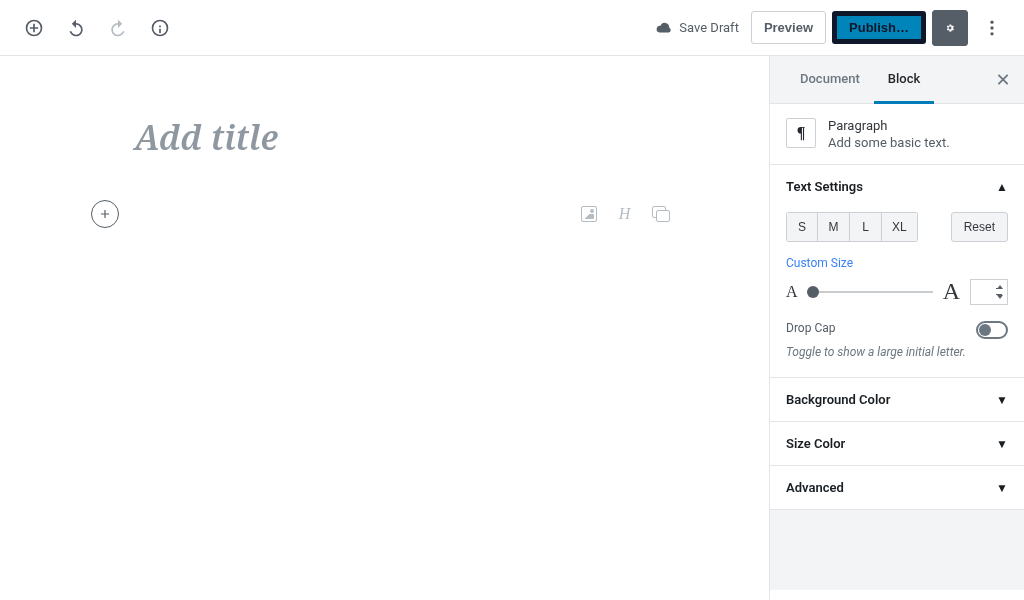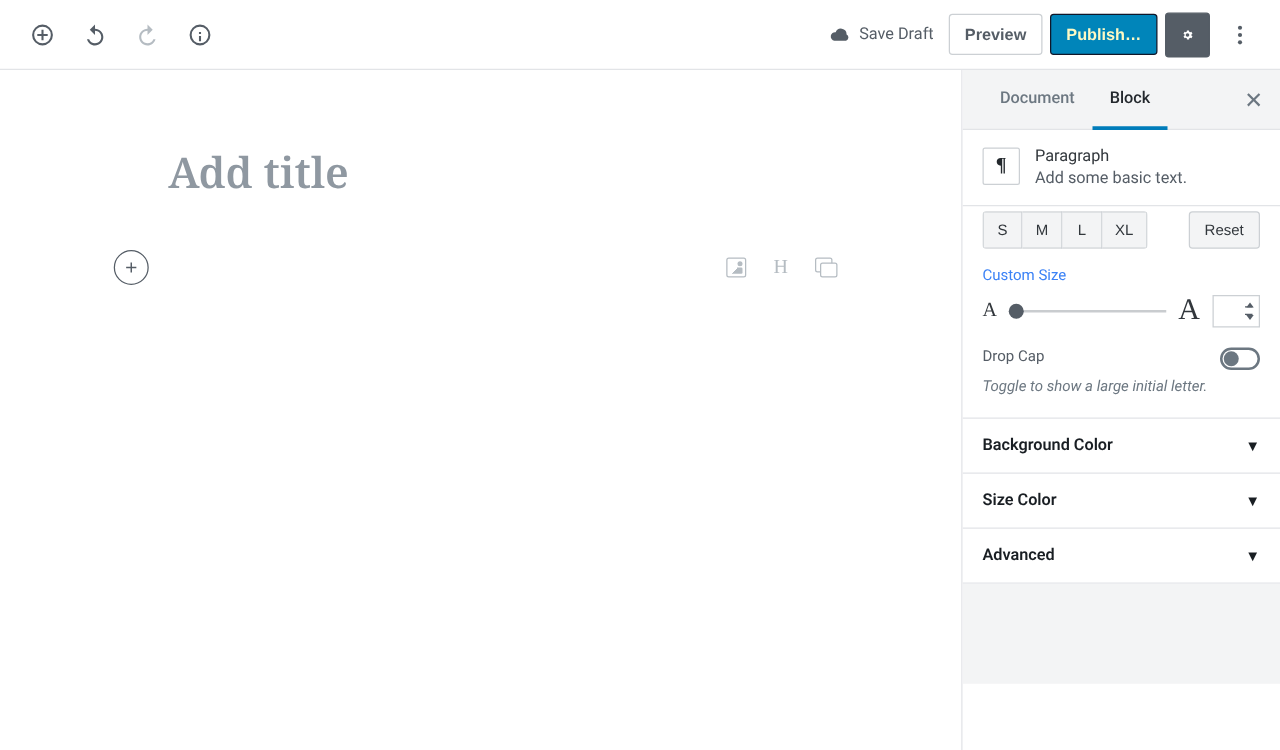--- a/index.html
+++ b/index.html
@@ -47,42 +47,43 @@
     font-size: 13px; border-radius: 3px;
     cursor: pointer; display: inline-flex; align-items: center; font-weight: bold;
   }
   .btn-outline {
     background: #fff;
     border: 1px solid #ccd0d4;
     color: #555d66;
   }
   .btn-primary {
     background: #0085ba;
-    border: 1px solid #0f172a;
-    color: #fef9c3;
+    border: 5px solid #0f172a;
+    color: #0f172a;
   }
   .btn-dark {
     width: 36px; height: 36px; justify-content: center;
     background: #555d66; border: 1px solid #555d66; color: #fff;
     border-radius: 3px;
   }
   .btn-dark svg { width: 18px; height: 18px; fill: currentColor;}
 
   
   .layout { display: flex; height: calc(600px - 56px); }
   .editor-area {
     flex: 1;
     position: relative;
     overflow: auto;
   }
   .editor-inner {
     max-width: 640px;
     margin: 0 auto;
     padding: 40px 20px 20px 20px;
     position: relative;
+    font-style: italic;
   }
   .title-placeholder {
     font-family: Georgia, "Noto Serif", serif;
     font-size: 34px;
     font-weight: 600;
     color: #8f98a1;
     padding: 18px 0 36px 50px;
   }
   .inserter-row {
     display: flex; align-items: center;
@@ -373,20 +374,24 @@
     <div class="sb-scroll">
       <div class="block-header">
         <div class="block-icon-box">¶</div>
         <div>
           <div class="block-meta-title">Paragraph</div>
           <div class="block-meta-desc">Add some basic text.</div>
         </div>
       </div>
 
       <div class="panel">
+        <div class="panel-head">
+          <span>Text Settings</span>
+          <span class="chev">▲</span>
+        </div>
         <div class="panel-body">
           <div class="size-row">
             <div class="size-btns">
               <button class="size-btn">S</button>
               <button class="size-btn">M</button>
               <button class="size-btn">L</button>
               <button class="size-btn">XL</button>
             </div>
             <button class="reset-btn">Reset</button>
           </div>

